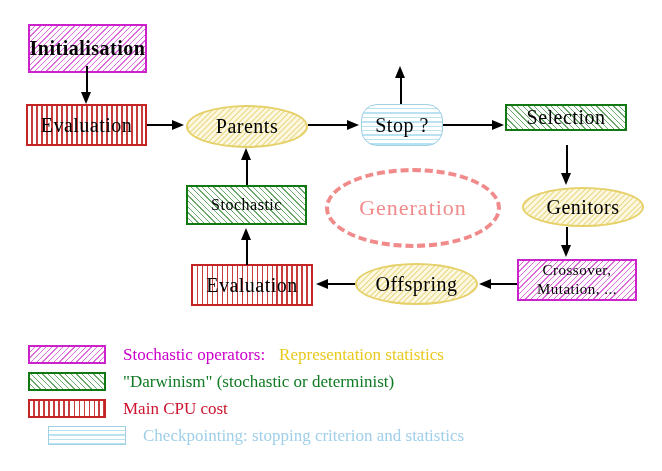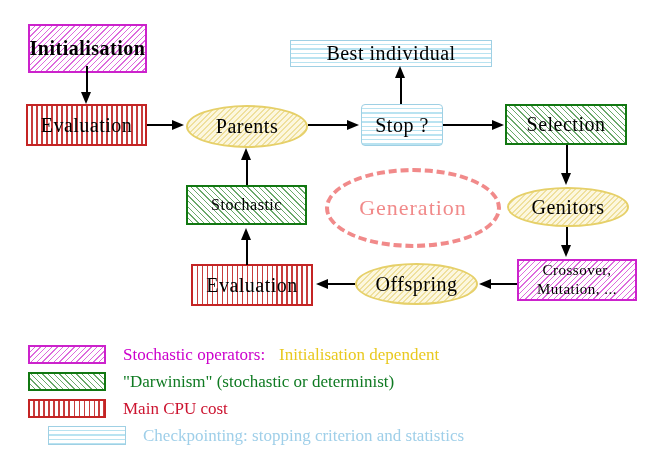--- a/index.html
+++ b/index.html
@@ -17,23 +17,23 @@
   .hatch-green{border:2px solid #117711;background:repeating-linear-gradient(45deg,#ffffff 0 3px,#6aa96a 3px 4px);}
   .stripe-red{border:2px solid #c42424;background:repeating-linear-gradient(90deg,#ffffff 0 3.5px,#c83c3c 3.5px 5px);}
   .stripe-cyan{border:1px solid #9fd0e4;background:repeating-linear-gradient(180deg,#ffffff 0 3px,#b9e3f1 3px 4.4px);}
   .hatch-yellow{border:2px solid #e6d069;background:#fcf7df repeating-linear-gradient(135deg,rgba(255,255,255,0) 0 2.6px,#efe09d 2.6px 4px);}
   .ellipse{border-radius:50%;}
   
   .n-init{left:28px;top:24px;width:119px;height:49px;font-weight:bold;}
   .n-eval1{left:26px;top:104px;width:121px;height:42px;}
   .n-parents{left:186px;top:105px;width:122px;height:43px;}
   .n-best{left:290px;top:40px;width:202px;height:27px;}
-  .n-stop{left:361px;top:104px;width:82px;height:42px;border-radius:4px;}
-  .n-selection{left:505px;top:104px;width:122px;height:41px;}
-  .n-genitors{left:507px;top:187px;width:122px;height:40px;}
+  .n-stop{left:361px;top:104px;width:82px;height:42px;border-radius:16px;}
+  .n-selection{left:505px;top:104px;width:122px;height:27px;}
+  .n-genitors{left:522px;top:187px;width:122px;height:40px;}
   .n-cross{left:517px;top:259px;width:120px;height:42px;font-size:15px;flex-direction:column;line-height:1.25;}
   .n-offspring{left:355px;top:263px;width:123px;height:42px;}
   .n-eval2{left:191px;top:264px;width:122px;height:42px;}
   .n-replace{left:186px;top:185px;width:121px;height:40px;font-size:16px;}
   .n-generation{left:325px;top:168px;width:176px;height:80px;border:4px dashed #f18a8a;
     border-radius:50%;color:#f18a8a;font-size:22px;letter-spacing:1px;}
   
   .hline{position:absolute;height:2px;background:#000;}
   .vline{position:absolute;width:2px;background:#000;}
   .ah{position:absolute;width:0;height:0;}
@@ -56,23 +56,20 @@
 <div class="canvas">
 
   <div class="node hatch-magenta n-init">
     <span>Initialisation</span>
   </div>
   <div class="node stripe-red n-eval1">
     <span>Evaluation</span>
   </div>
   <div class="node hatch-yellow ellipse n-parents">
     <span>Parents</span>
-  </div>
-  <div class="node stripe-cyan n-best">
-    <span>Best individual</span>
   </div>
   <div class="node stripe-cyan n-stop">
     <span>Stop ?</span>
   </div>
   <div class="node hatch-green n-selection">
     <span>Selection</span>
   </div>
   <div class="node hatch-yellow ellipse n-genitors">
     <span>Genitors</span>
   </div>
@@ -122,21 +119,21 @@
 
   <div class="vline" style="left:246px;top:240px;height:25px;"></div>
   <div class="ah ah-up" style="left:241px;top:228px;"></div>
 
   <div class="vline" style="left:246px;top:160px;height:25px;"></div>
   <div class="ah ah-up" style="left:241px;top:148px;"></div>
 
   <div class="legend-row" style="top:345px;">
     <div class="swatch hatch-magenta"></div>
     <span class="lg-magenta">Stochastic operators:</span>
-    <span class="lg-gold">Initialisation dependent</span>
+    <span class="lg-gold">Representation statistics</span>
   </div>
   <div class="legend-row" style="top:372px;">
     <div class="swatch hatch-green"></div>
     <span class="lg-green">"Darwinism" (stochastic or determinist)</span>
   </div>
   <div class="legend-row" style="top:399px;">
     <div class="swatch stripe-red"></div>
     <span class="lg-red">Main CPU cost</span>
   </div>
   <div class="legend-row" style="top:426px;padding-left:20px;">

